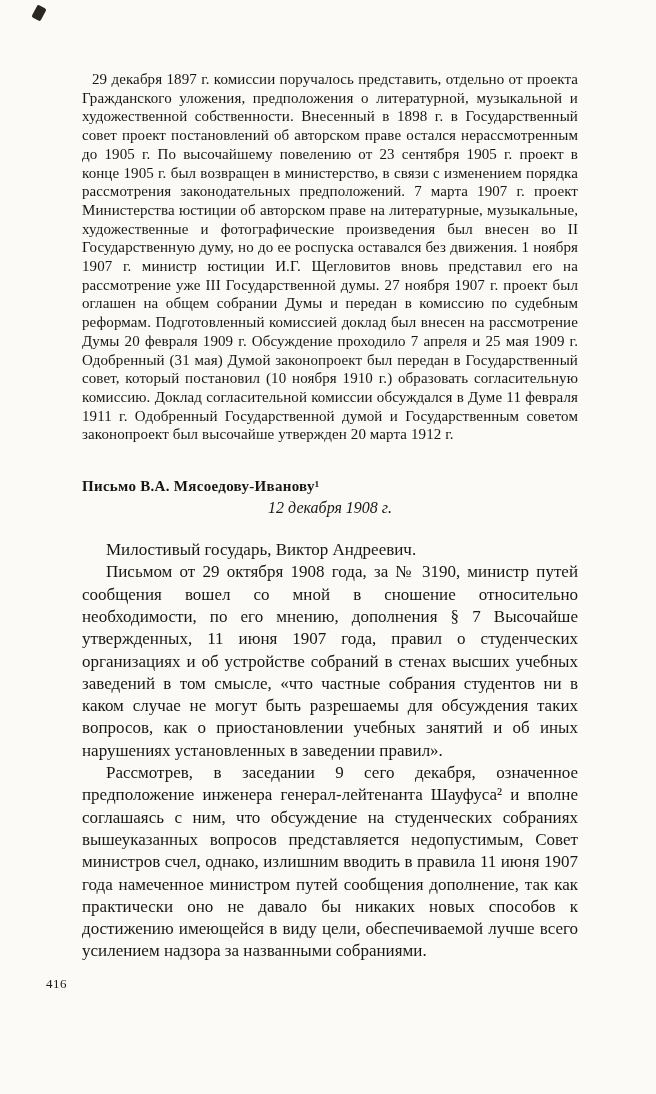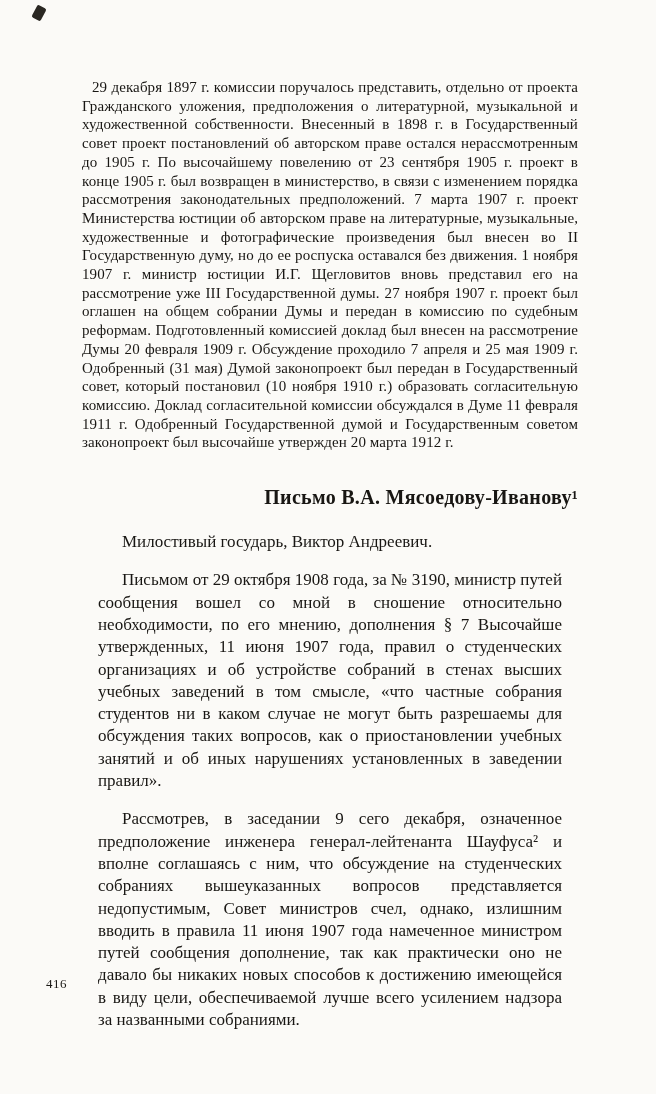--- a/index.html
+++ b/index.html
@@ -23,52 +23,52 @@
     top: 6px;
     width: 10px;
     height: 14px;
     background: #2a2722;
     transform: rotate(28deg);
     border-radius: 2px;
   }
   .text-block {
     position: absolute;
     left: 82px;
-    top: 78px;
+    top: 70px;
     width: 496px;
   }
   .intro-note {
     font-size: 15px;
     line-height: 18.7px;
     text-align: justify;
     text-indent: 10px;
     letter-spacing: 0.1px;
     margin: 0;
   }
   .letter-title {
     margin: 34px 0 0 0;
-    font-size: 20px;
+    font-size: 15px;
     font-weight: bold;
-    text-align: right;
+    text-align: left;
     letter-spacing: 0.3px;
   }
   .letter-date {
     margin: 4px 0 0 0;
     font-size: 16px;
     font-style: italic;
     text-align: center;
   }
   .letter-body {
     margin-top: 22px;
     font-size: 17px;
     line-height: 22.3px;
     text-align: justify;
   }
   .letter-body p {
-    margin: 16px;
+    margin: 0;
     text-indent: 24px;
   }
   .page-number {
     position: absolute;
     left: 46px;
     top: 976px;
     font-size: 13px;
     letter-spacing: 0.5px;
   }
 </style>
@@ -78,20 +78,21 @@
 <div class="scan-page">
 
   <div class="scan-artifact"></div>
 
   <div class="text-block">
 
     <p class="intro-note">29 декабря 1897 г. комиссии поручалось представить, отдельно от проекта Гражданского уложения, предположения о литературной, музыкальной и художественной собственности. Внесенный в 1898 г. в Государственный совет проект постановлений об авторском праве остался нерассмотренным до 1905 г. По высочайшему повелению от 23 сентября 1905 г. проект в конце 1905 г. был возвращен в министерство, в связи с изменением порядка рассмотрения законодательных предположений. 7 марта 1907 г. проект Министерства юстиции об авторском праве на литературные, музыкальные, художественные и фотографические произведения был внесен во II Государственную думу, но до ее роспуска оставался без движения. 1 ноября 1907 г. министр юстиции И.Г. Щегловитов вновь представил его на рассмотрение уже III Государственной думы. 27 ноября 1907 г. проект был оглашен на общем собрании Думы и передан в комиссию по судебным реформам. Подготовленный комиссией доклад был внесен на рассмотрение Думы 20 февраля 1909 г. Обсуждение проходило 7 апреля и 25 мая 1909 г. Одобренный (31 мая) Думой законопроект был передан в Государственный совет, который постановил (10 ноября 1910 г.) образовать согласительную комиссию. Доклад согласительной комиссии обсуждался в Думе 11 февраля 1911 г. Одобренный Государственной думой и Государственным советом законопроект был высочайше утвержден 20 марта 1912 г.</p>
 
     <h1 class="letter-title">Письмо В.А. Мясоедову-Иванову¹</h1>
 
+    <div class="letter-date">12 декабря 1908 г.</div>
 
     <div class="letter-body">
       <p>Милостивый государь, Виктор Андреевич.</p>
       <p>Письмом от 29 октября 1908 года, за № 3190, министр путей сообщения вошел со мной в сношение относительно необходимости, по его мнению, дополнения § 7 Высочайше утвержденных, 11 июня 1907 года, правил о студенческих организациях и об устройстве собраний в стенах высших учебных заведений в том смысле, «что частные собрания студентов ни в каком случае не могут быть разрешаемы для обсуждения таких вопросов, как о приостановлении учебных занятий и об иных нарушениях установленных в заведении правил».</p>
       <p>Рассмотрев, в заседании 9 сего декабря, означенное предположение инженера генерал-лейтенанта Шауфуса² и вполне соглашаясь с ним, что обсуждение на студенческих собраниях вышеуказанных вопросов представляется недопустимым, Совет министров счел, однако, излишним вводить в правила 11 июня 1907 года намеченное министром путей сообщения дополнение, так как практически оно не давало бы никаких новых способов к достижению имеющейся в виду цели, обеспечиваемой лучше всего усилением надзора за названными собраниями.</p>
     </div>
 
   </div>
 
   <div class="page-number">416</div>

